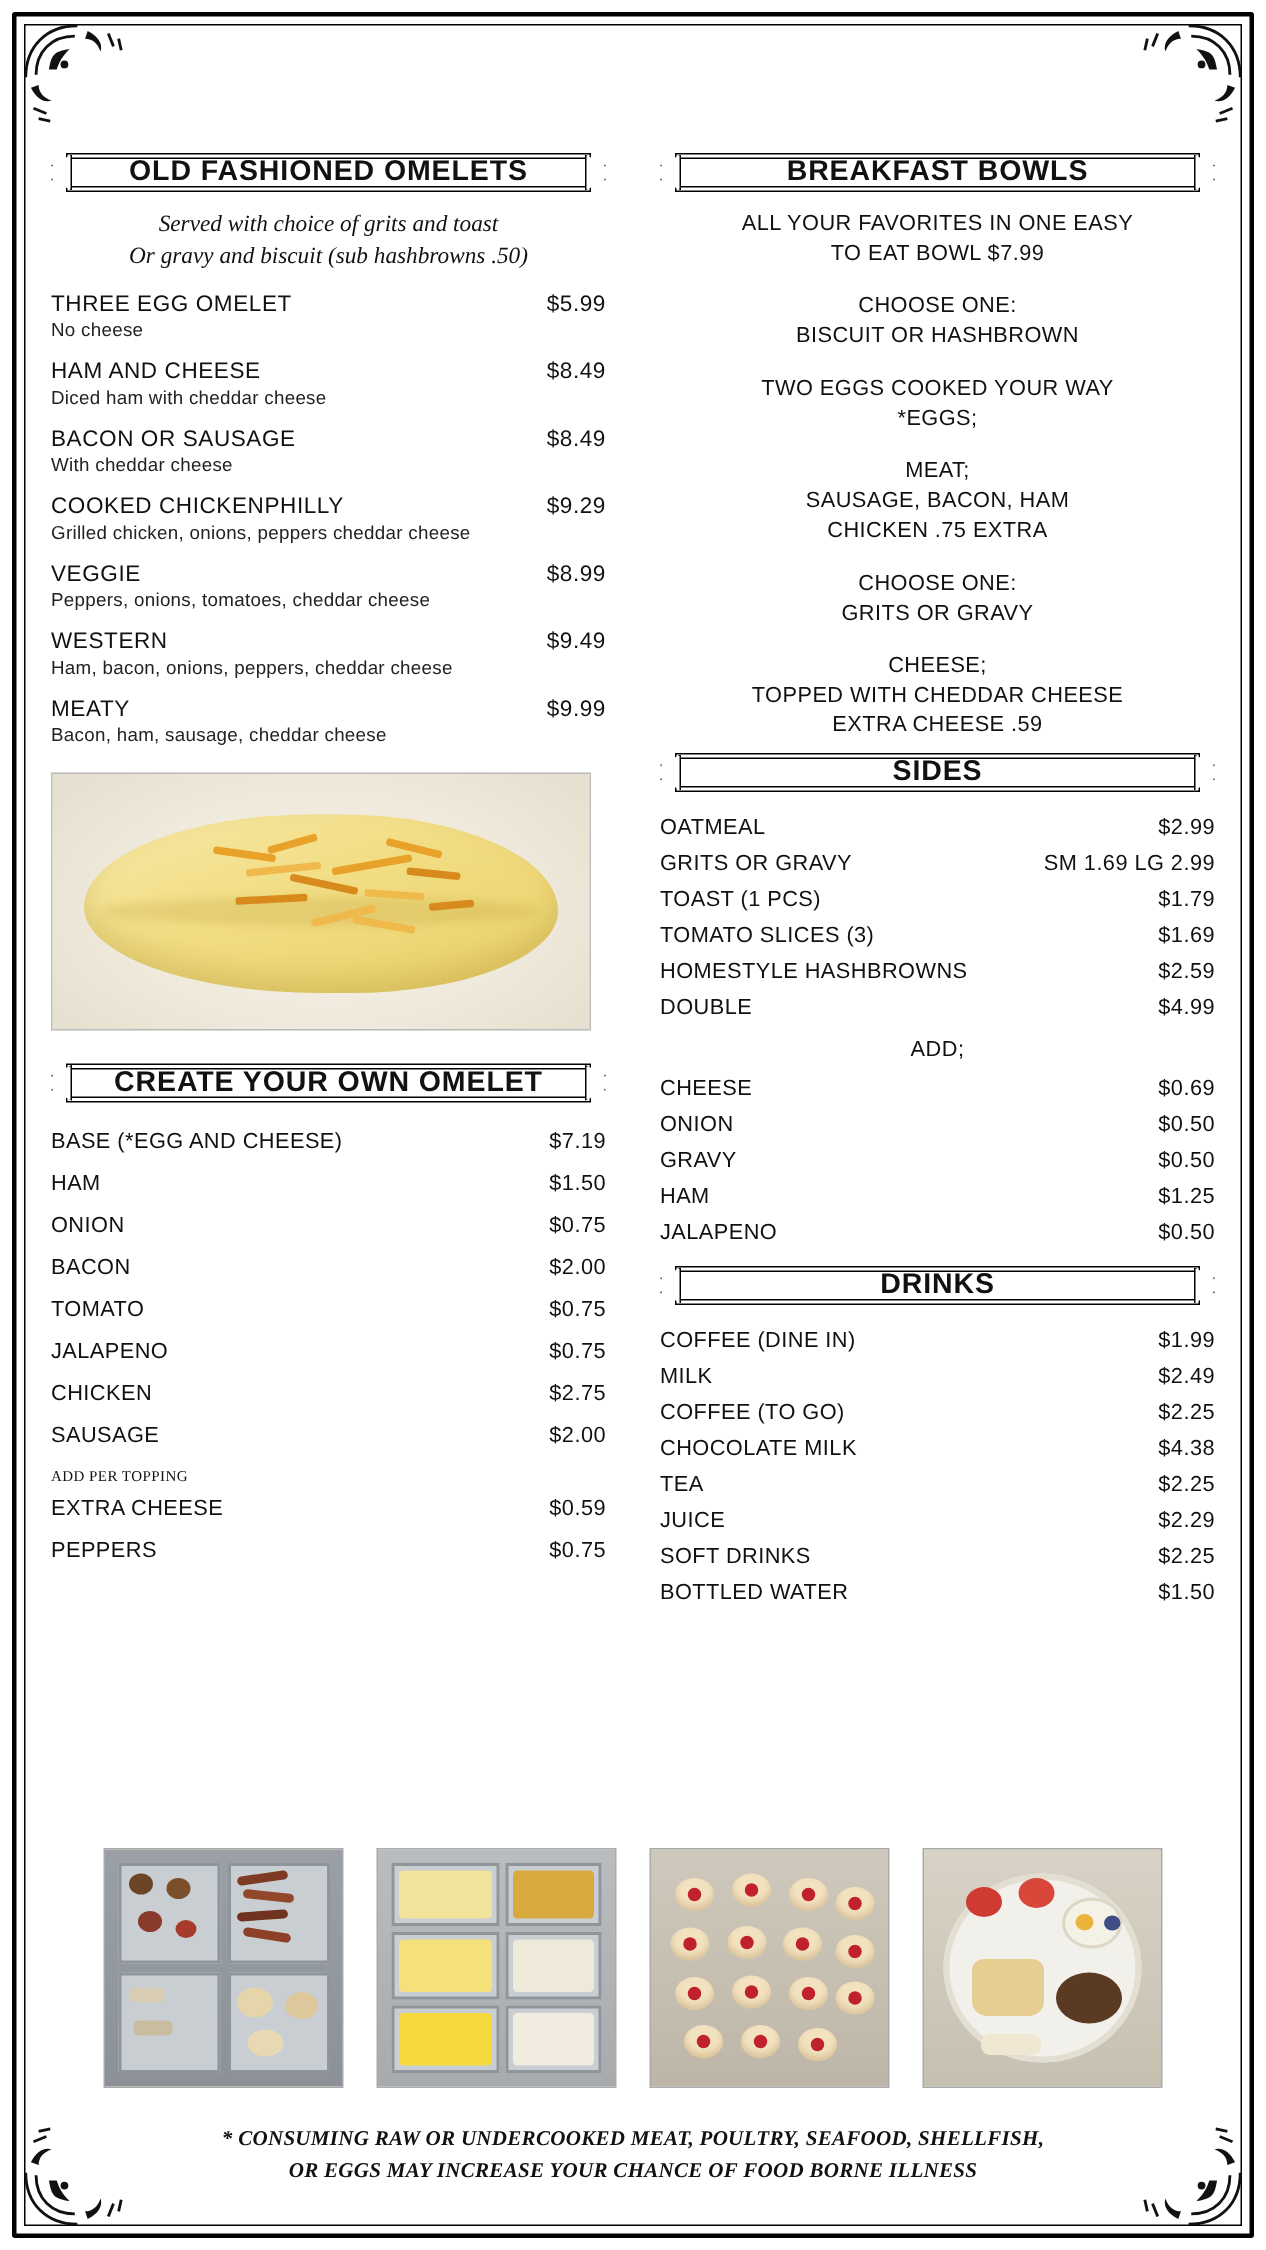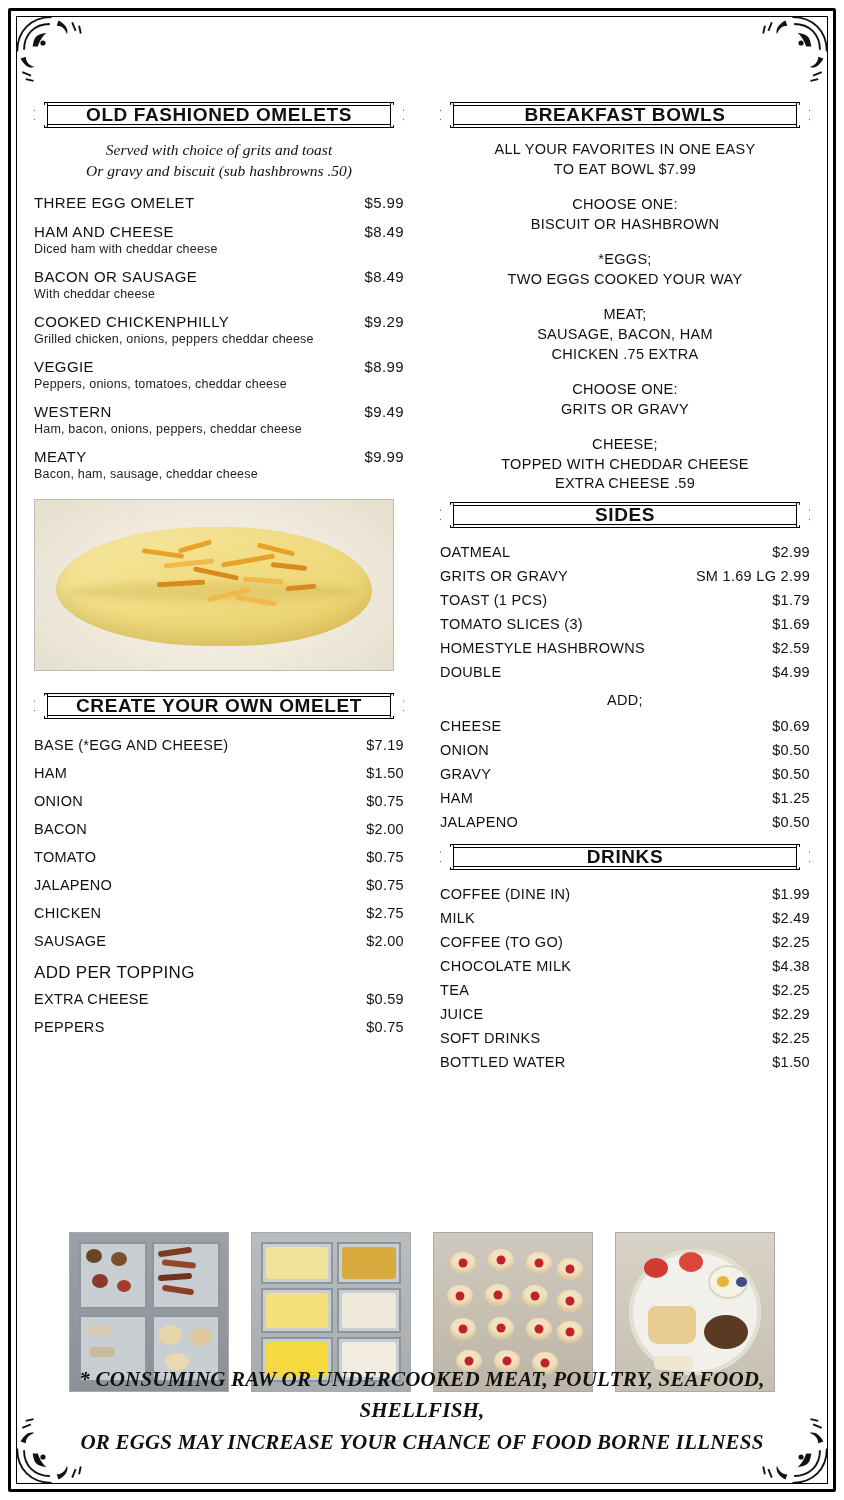--- a/index.html
+++ b/index.html
@@ -127,23 +127,24 @@
     align-items: baseline;
     font-size: 14.5px;
     padding: 6px 0 6px 0;
     letter-spacing: .3px;
   }
   .prow.tight { padding: 4px 0; gap: 36px; }
   .prow .nm { white-space: nowrap; }
   .prow .pr { white-space: nowrap; }
 
   .plain-line {
-    font-size: 17px;
+    font-size: 10px;
     padding: 8px 0 2px 0;
     letter-spacing: .3px;
+    font-family: Liberation Serif, serif;
   }
   .center-line {
     text-align: center;
     font-size: 14.5px;
     padding: 8px 0 6px 0;
     letter-spacing: .3px;
   }
 
   
   .bowl-block {
@@ -242,21 +243,21 @@
   }
 
   
   .disclaimer {
     position: absolute;
     left: 60px; right: 60px; bottom: 42px;
     text-align: center;
     font-family: "Liberation Serif", serif;
     font-style: italic;
     font-weight: 700;
-    font-size: 21px;
+    font-size: 14px;
     line-height: 1.5;
     letter-spacing: .2px;
   }
 </style>
 </head>
 <body>
 
 <div class="page">
 
   <div class="frame-outer"></div>
@@ -323,20 +324,21 @@
           <div>Served with choice of grits and toast</div>
           <div>Or gravy and biscuit (sub hashbrowns .50)</div>
         </div>
 
         <div>
           <div class="item">
             <div class="row">
               <span>THREE  EGG  OMELET</span>
               <span>$5.99</span>
             </div>
+            <div class="desc">No cheese</div>
           </div>
           <div class="item">
             <div class="row">
               <span>HAM AND CHEESE</span>
               <span>$8.49</span>
             </div>
             <div class="desc">Diced ham with cheddar cheese</div>
           </div>
           <div class="item">
             <div class="row">
@@ -459,22 +461,22 @@
         <div class="bowl-block">
           <div class="grp">
             <div>ALL YOUR FAVORITES IN ONE EASY</div>
             <div>TO EAT BOWL  $7.99</div>
           </div>
           <div class="grp">
             <div>CHOOSE ONE:</div>
             <div>BISCUIT OR HASHBROWN</div>
           </div>
           <div class="grp">
+            <div>TWO EGGS COOKED YOUR WAY</div>
             <div>*EGGS;</div>
-            <div>TWO EGGS COOKED YOUR WAY</div>
           </div>
           <div class="grp">
             <div>MEAT;</div>
             <div>SAUSAGE, BACON, HAM</div>
             <div>CHICKEN .75 EXTRA</div>
           </div>
           <div class="grp">
             <div>CHOOSE ONE:</div>
             <div>GRITS OR GRAVY</div>
           </div>

